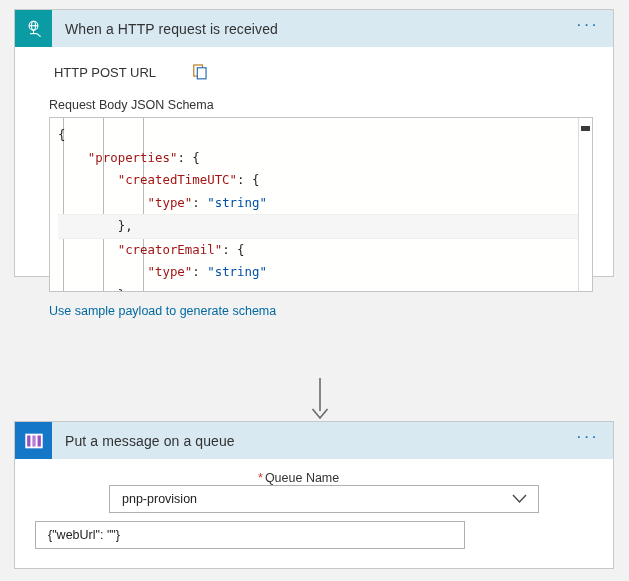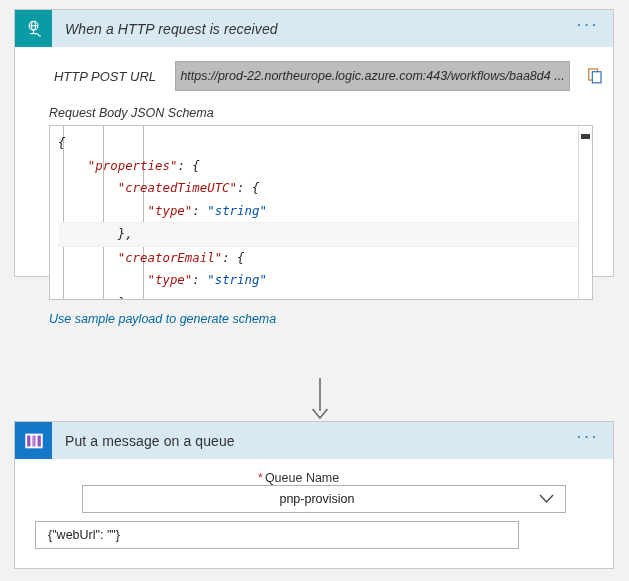--- a/index.html
+++ b/index.html
@@ -17,21 +17,21 @@
 
   
   .card {
     position: absolute;
     left: 14px;
     width: 600px;
     background: #ffffff;
     border: 1px solid #c8c8c8;
     box-sizing: border-box;
   }
-  #card-trigger { top: 9px; height: 268px; font-style: italic; }
+  #card-trigger { top: 9px; height: 268px; }
   #card-action  { top: 421px; height: 148px; }
 
   .card-header {
     display: flex;
     align-items: center;
     height: 37px;
     background: #d8e9f2;
   }
   .hdr-icon {
     width: 37px; height: 37px;
@@ -191,30 +191,29 @@
   }
   #row-queue { padding-top: 12px; flex-direction: column; }
   #row-msg   { padding-top: 8px; }
   .flabel {
     width: 132px;
     font-size: 12.5px;
     color: #333;
   }
   .req { color: #c0362c; padding-right: 2px; }
   .field {
-    width: 484px;
+    width: 430px;
     height: 28px;
     border: 1px solid #b0b0b0;
     box-sizing: border-box;
     background: #fff;
     display: flex;
     align-items: center;
     font-size: 12.5px;
     color: #222;
-    text-align: center;
   }
   .field-text { flex: 1 1 auto; padding-left: 12px; }
   .msg-field { padding-left: 12px; gap: 0; }
 
   .token {
     display: inline-flex;
     align-items: center;
     height: 22px;
     background: #dceaf2;
     margin: 0 4px;
@@ -262,21 +261,20 @@
       </svg>
     </div>
     <div class="hdr-title">When a HTTP request is received</div>
     <div class="hdr-menu">···</div>
   </div>
 
   <div class="card-body">
 
     <div class="row-url">
       <div class="lbl-url">HTTP POST URL</div>
-      <div class="url-box">https://prod-22.northeurope.logic.azure.com:443/workflows/baa8d4 ...</div>
       <div class="copy-btn">
         <svg width="19" height="19" viewBox="0 0 24 24" fill="none" stroke-width="1.5">
           <rect x="3.5" y="2.5" width="11" height="14" stroke="#c07b20" fill="#ffffff"></rect>
           <rect x="8" y="6" width="11" height="14" stroke="#2a6fb8" fill="#ffffff"></rect>
         </svg>
       </div>
     </div>
 
     <div class="lbl-schema">Request Body JSON Schema</div>
 

